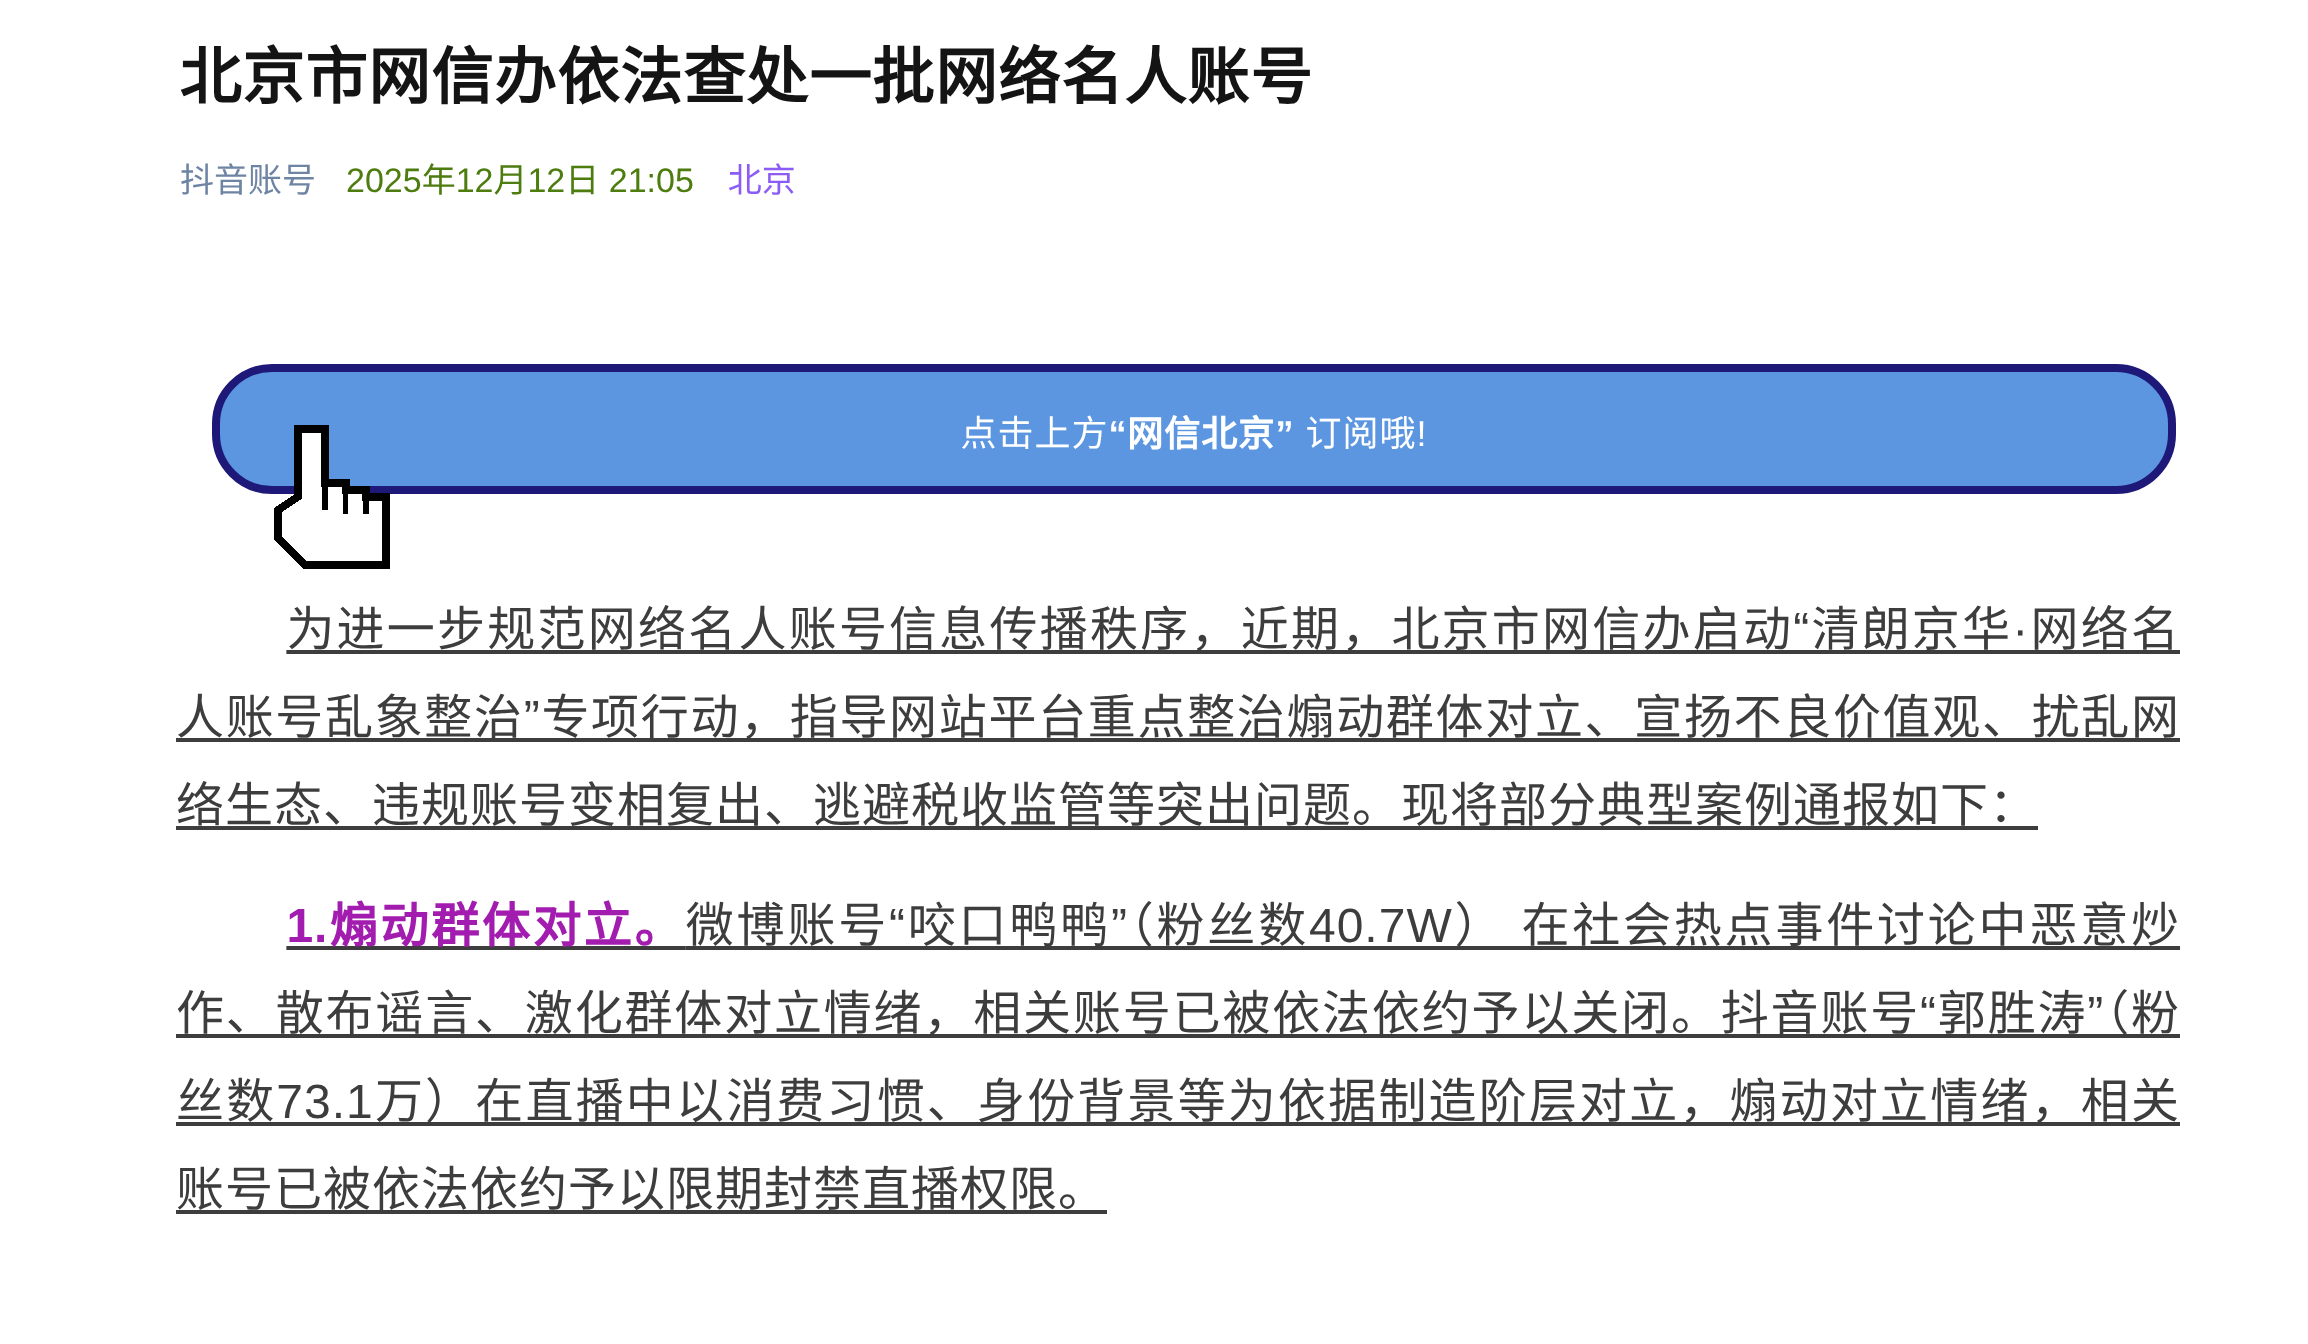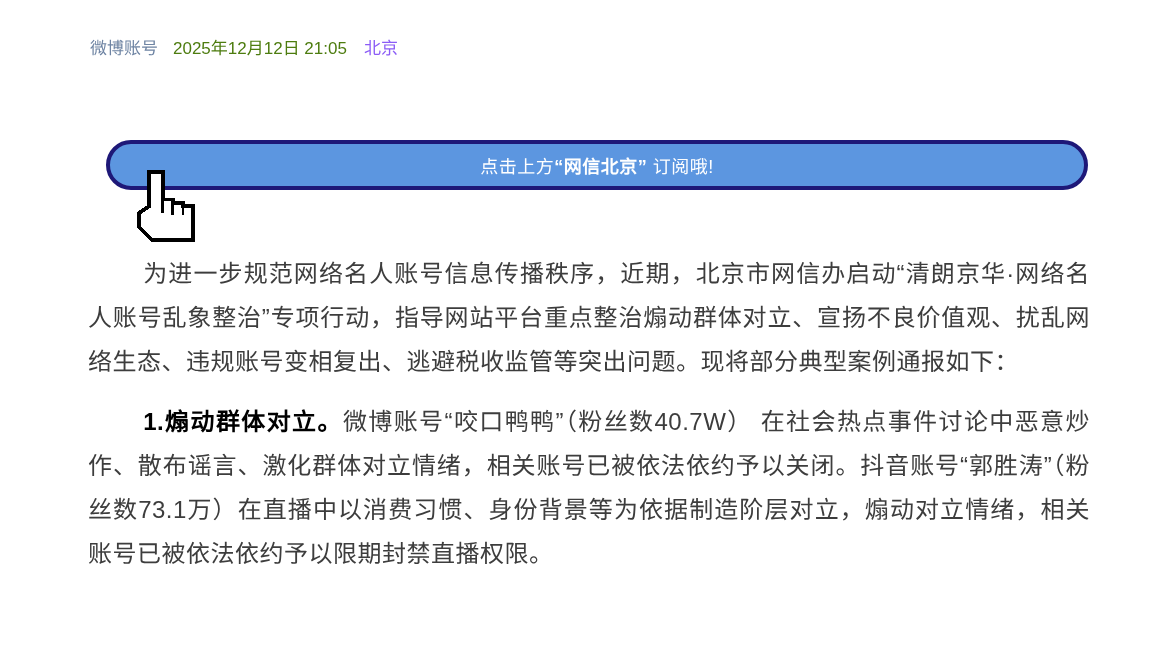--- a/index.html
+++ b/index.html
@@ -34,21 +34,21 @@
   .meta-datetime { color: #4d7c0f; }
   .meta-location { color: #8b5cf6; margin-left: 2px; }
 
   .banner-wrap {
     position: relative;
     margin: 80px 0 0 18px;
     height: 59px;
   }
   .subscribe-banner {
     width: 982px;
-    height: 50px;
+    height: 65px;
     border-radius: 30px;
     border: 4px solid #1e1878;
     background: #5c96e0;
     display: flex;
     align-items: center;
     justify-content: center;
     color: #ffffff;
     font-size: 18px;
     letter-spacing: 0.5px;
     cursor: pointer;
@@ -66,34 +66,36 @@
     margin-top: 53px;
     font-size: 24px;
     line-height: 44px;
     color: #3d3d3d;
     text-align: justify;
     letter-spacing: 0.5px;
   }
   .body-text p {
     margin: 0 0 16px 0;
     text-indent: 2.3em;
+    text-decoration: underline;
   }
   .body-text p strong {
-    color: #000000;
+    color: #a21caf;
     font-weight: 700;
   }
 </style>
 </head>
 <body>
 
 <div class="article">
 
+  <h1 class="page-title">北京市网信办依法查处一批网络名人账号</h1>
 
   <div class="meta-row">
-    <span class="account-name">微博账号</span>
+    <span class="account-name">抖音账号</span>
     <span class="meta-datetime">2025年12月12日 21:05</span>
     <span class="meta-location">北京</span>
   </div>
 
   <div class="banner-wrap">
     <div class="subscribe-banner" style="background: rgb(92, 150, 224); border-color: rgb(30, 24, 120); color: rgb(255, 255, 255);">
       <span><span>点击上方</span><strong>“网信北京”</strong><span> 订阅哦!</span></span>
     </div>
 
     <svg class="hand-cursor" viewBox="0 0 20 23" width="68" height="80" shape-rendering="crispEdges" aria-hidden="true">

